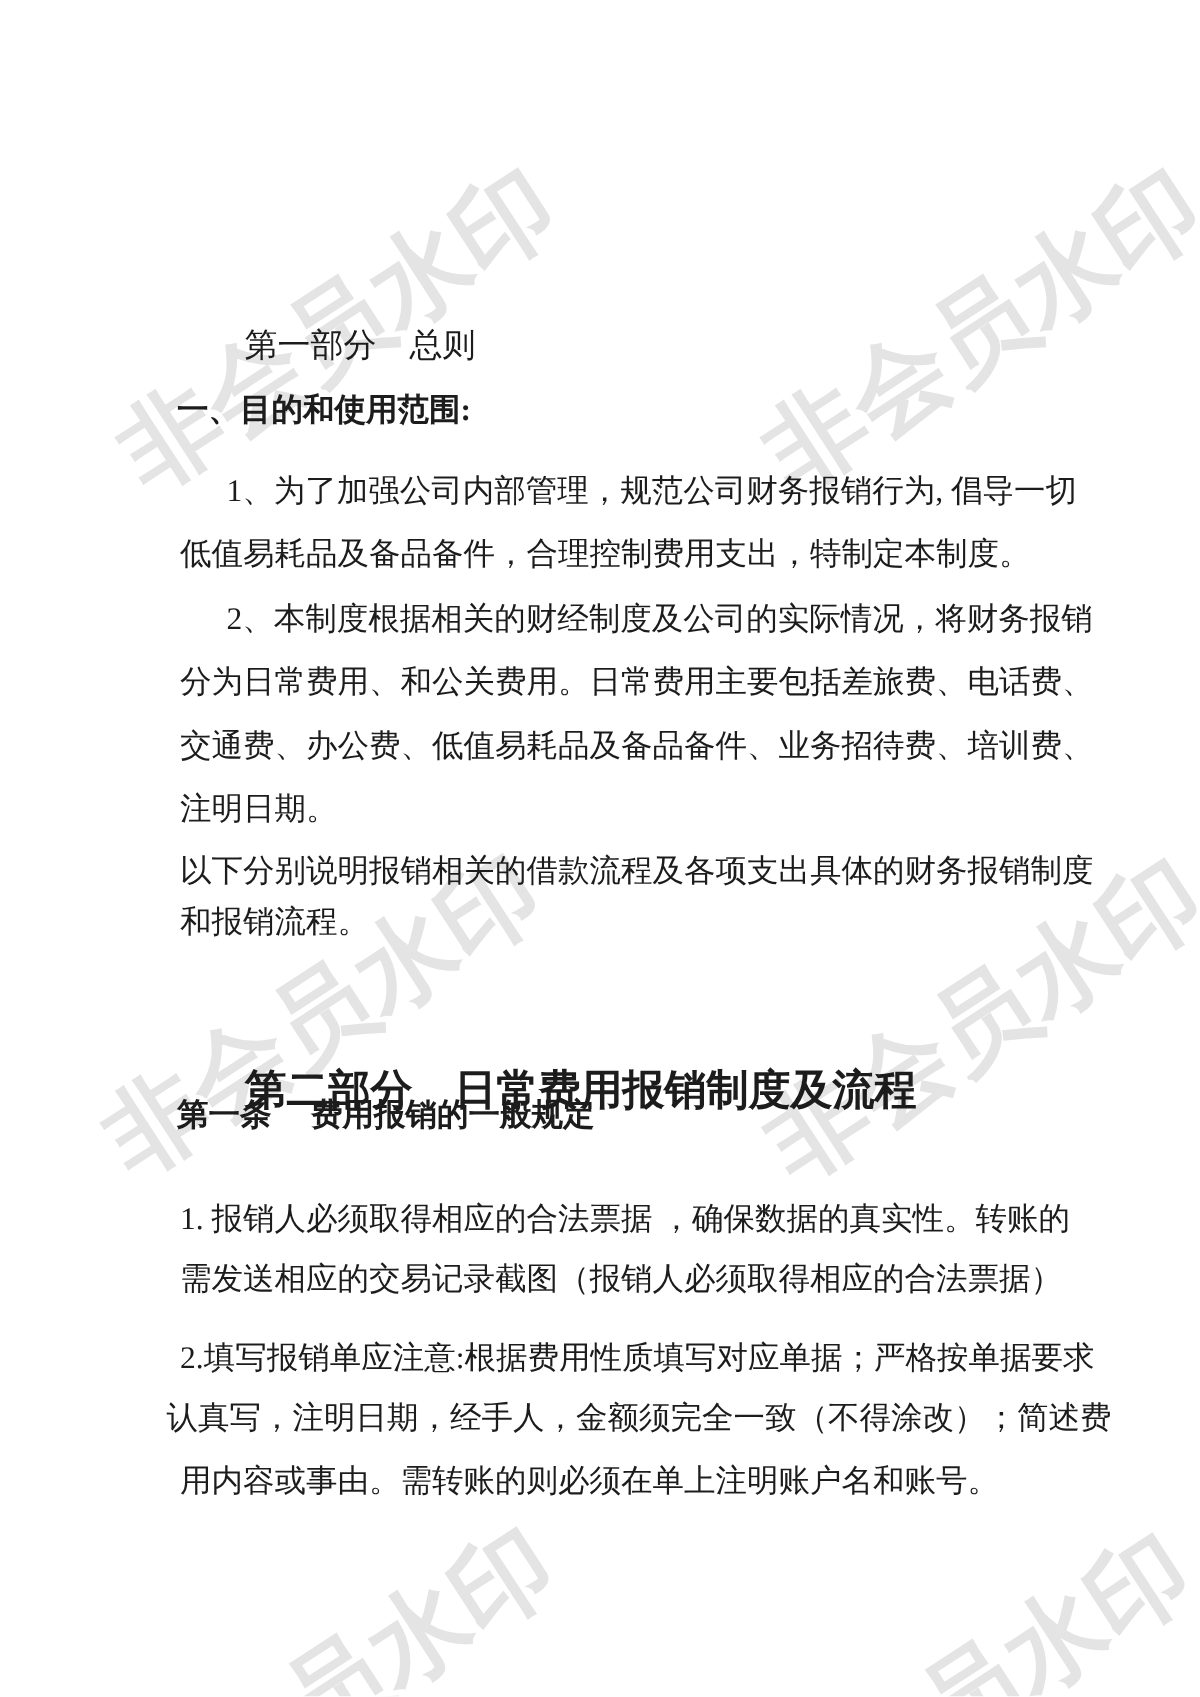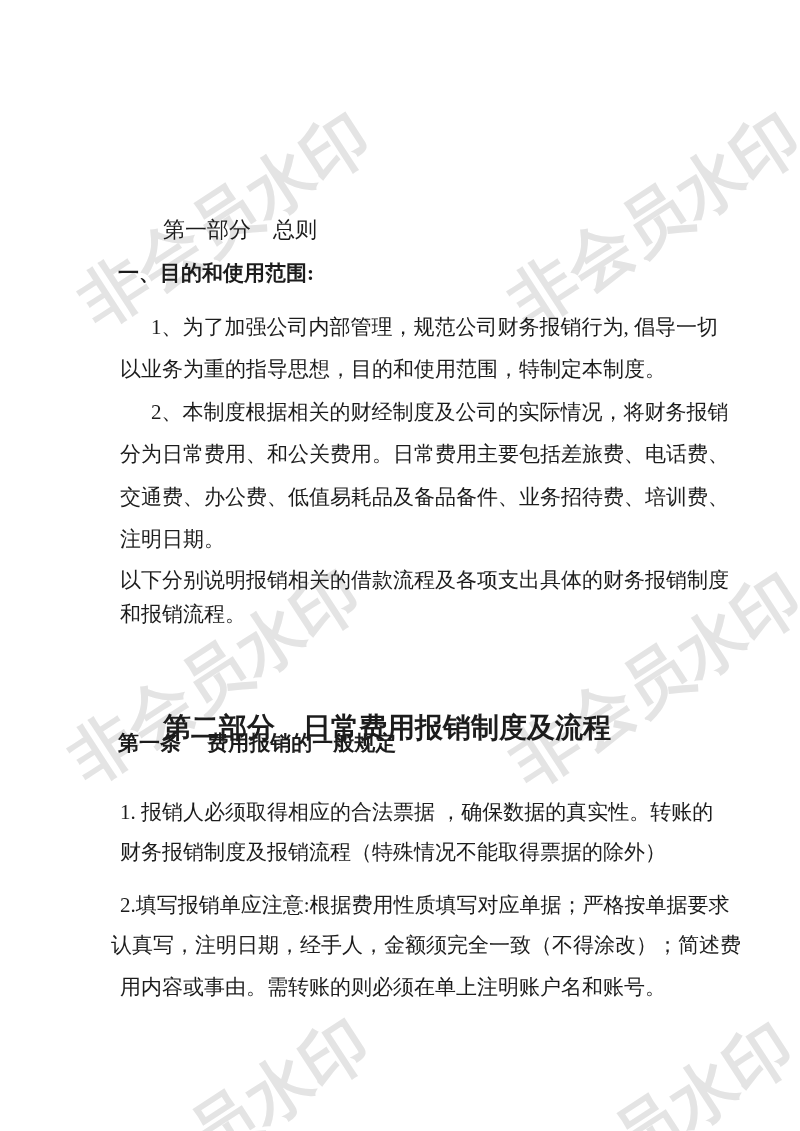--- a/index.html
+++ b/index.html
@@ -83,32 +83,32 @@
   </div>
 
   <div class="doc-layer">
 
 
     <div class="tblock part-heading" style="top:216px; left:163px;">第一部分　总则</div>
 
     <div class="tblock sub-heading" style="top:260px; left:118px;">一、目的和使用范围:</div>
 
     <div class="tblock body-line" style="top:314px; left:151px;">1、为了加强公司内部管理，规范公司财务报销行为, 倡导一切</div>
-    <div class="tblock body-line" style="top:356px; left:120px;">以业务为重的指导思想，目的和使用范围，特制定本制度。</div>
+    <div class="tblock body-line" style="top:356px; left:120px;">低值易耗品及备品备件，合理控制费用支出，特制定本制度。</div>
     <div class="tblock body-line" style="top:399px; left:151px;">2、本制度根据相关的财经制度及公司的实际情况，将财务报销</div>
     <div class="tblock body-line" style="top:441px; left:120px;">分为日常费用、和公关费用。日常费用主要包括差旅费、电话费、</div>
     <div class="tblock body-line" style="top:484px; left:120px;">交通费、办公费、低值易耗品及备品备件、业务招待费、培训费、</div>
     <div class="tblock body-line" style="top:526px; left:120px;">注明日期。</div>
     <div class="tblock body-line" style="top:567px; left:120px;text-align:right;">以下分别说明报销相关的借款流程及各项支出具体的财务报销制度</div>
     <div class="tblock body-line" style="top:573px; left:120px;margin-top:28px;">和报销流程。</div>
 
     <div class="tblock part-heading bold" style="top:710px; left:163px; font-size:28px;">第二部分　日常费用报销制度及流程</div>
 
     <div class="tblock sub-heading" style="top:730px; left:118px;">第一条　 费用报销的一般规定</div>
 
     <div class="tblock body-line" style="top:799px; left:120px;">1. 报销人必须取得相应的合法票据 ，确保数据的真实性。转账的</div>
-    <div class="tblock body-line" style="top:839px; left:120px;">财务报销制度及报销流程（特殊情况不能取得票据的除外）</div>
+    <div class="tblock body-line" style="top:839px; left:120px;">需发送相应的交易记录截图（报销人必须取得相应的合法票据）</div>
     <div class="tblock body-line" style="top:892px; left:120px;">2.填写报销单应注意:根据费用性质填写对应单据；严格按单据要求</div>
     <div class="tblock body-line" style="top:932px; left:111px;">认真写，注明日期，经手人，金额须完全一致（不得涂改）；简述费</div>
     <div class="tblock body-line" style="top:974px; left:120px;">用内容或事由。需转账的则必须在单上注明账户名和账号。</div>
 
   </div>
 </div>
 
 </body></html>

